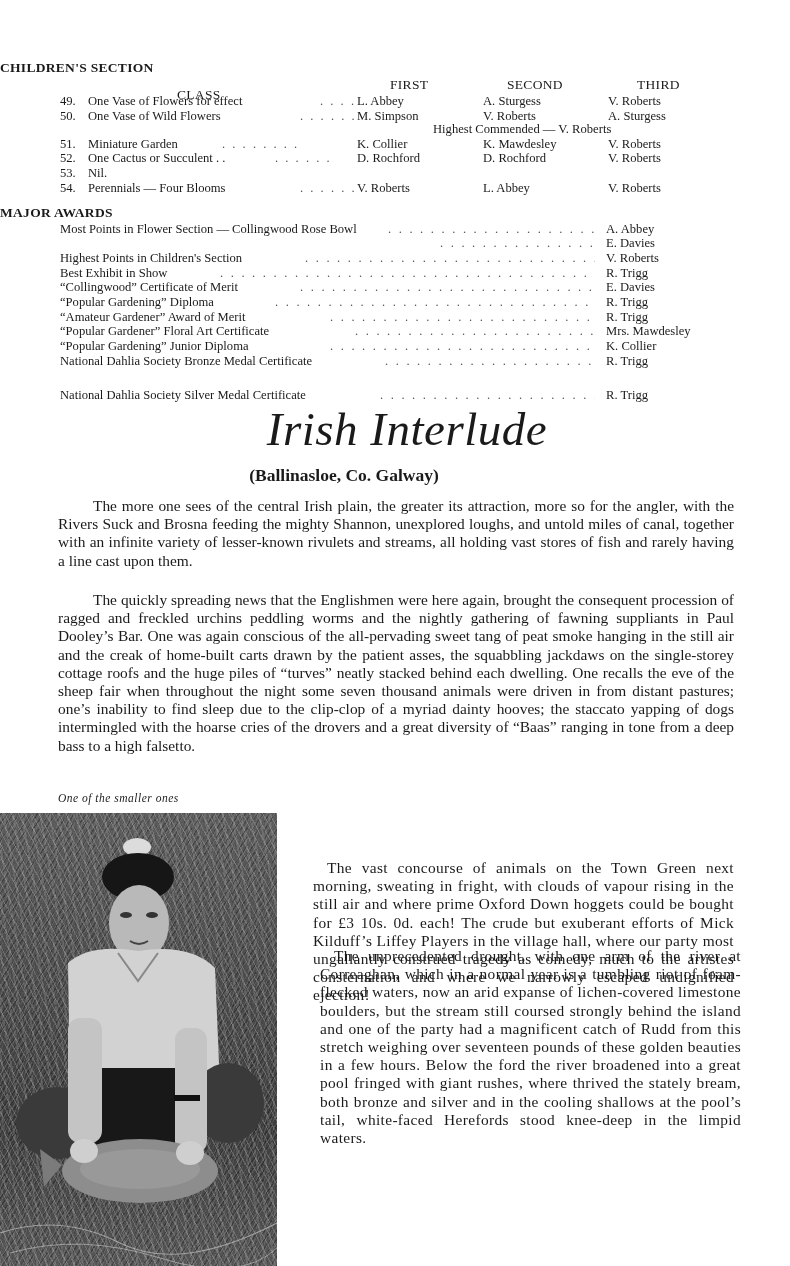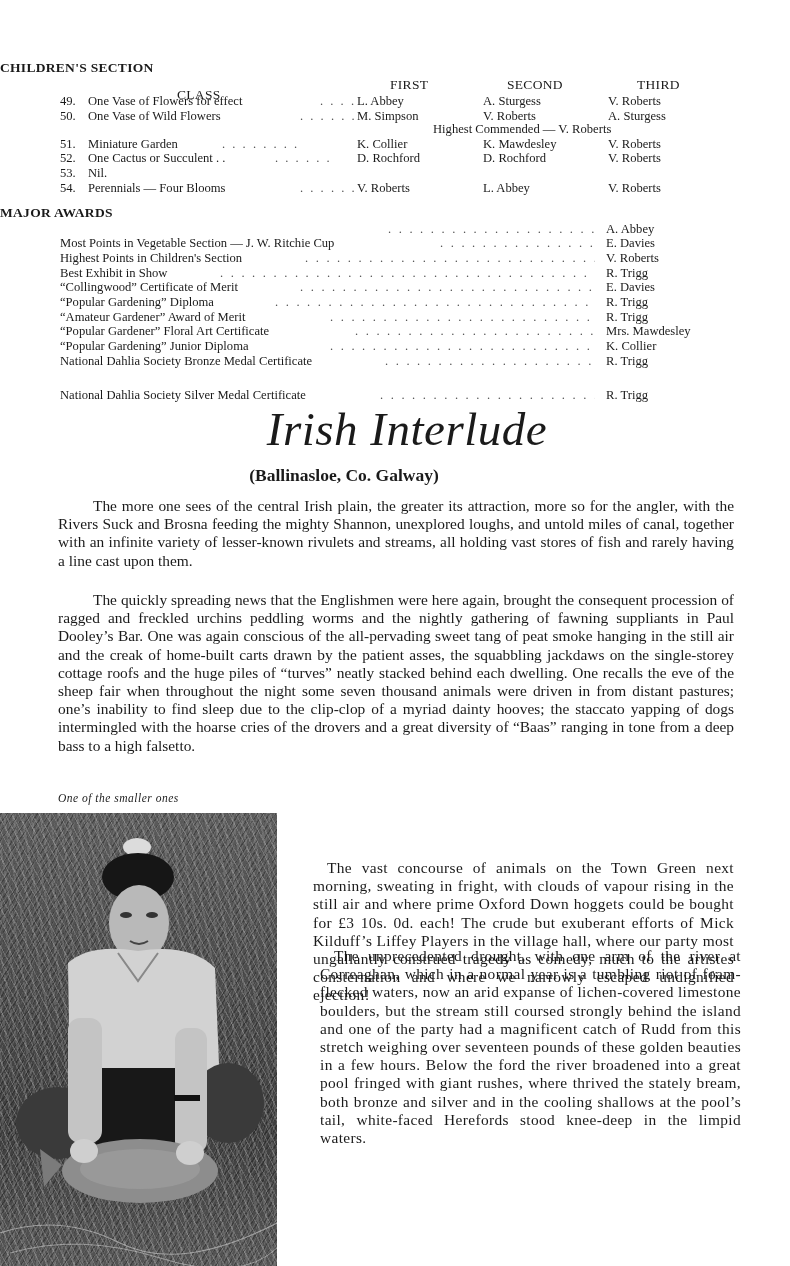--- a/index.html
+++ b/index.html
@@ -119,25 +119,25 @@
     <span class="c1">V. Roberts</span>
     <span class="c2">L. Abbey</span>
     <span class="c3">V. Roberts</span>
   </div>
 </div>
 
 <div class="sec-title" style="top:205px;">MAJOR AWARDS</div>
 
 <div>
   <div class="arow" style="top:222px;">
+    <span class="aname">Most Points in Flower Section — Collingwood Rose Bowl</span>
     <span class="adots" style="left:388px;width:207px;overflow:hidden;">. .   . .   . .   . .   . .   . .   . .   . .   . .   . .   . .   . .   . .   . .   . .   . .   . .   . .   . .   . .   . .   . .   . .   . .   . .   . .</span>
     <span class="awin">A. Abbey</span>
   </div>
   <div class="arow" style="top:236px;">
-    <span class="aname">Most Points in Vegetable Section — J. W. Ritchie Cup</span>
     <span class="adots" style="left:440px;width:155px;overflow:hidden;">. .   . .   . .   . .   . .   . .   . .   . .   . .   . .   . .   . .   . .   . .   . .   . .   . .   . .   . .   . .   . .   . .   . .   . .   . .   . .</span>
     <span class="awin">E. Davies</span>
   </div>
   <div class="arow" style="top:251px;">
     <span class="aname">Highest Points in Children's Section</span>
     <span class="adots" style="left:305px;width:290px;overflow:hidden;">. .   . .   . .   . .   . .   . .   . .   . .   . .   . .   . .   . .   . .   . .   . .   . .   . .   . .   . .   . .   . .   . .   . .   . .   . .   . .</span>
     <span class="awin">V. Roberts</span>
   </div>
   <div class="arow" style="top:266px;">
     <span class="aname">Best Exhibit in Show</span>

